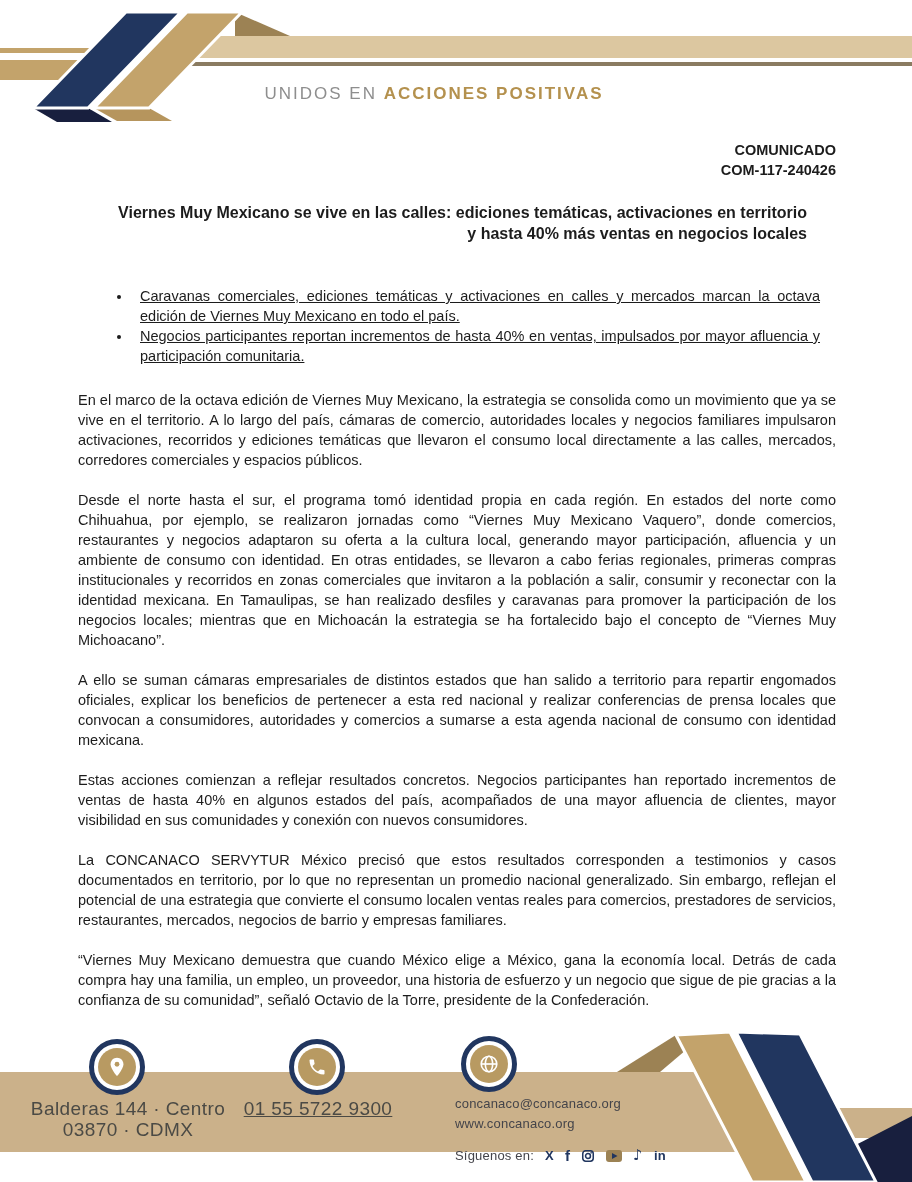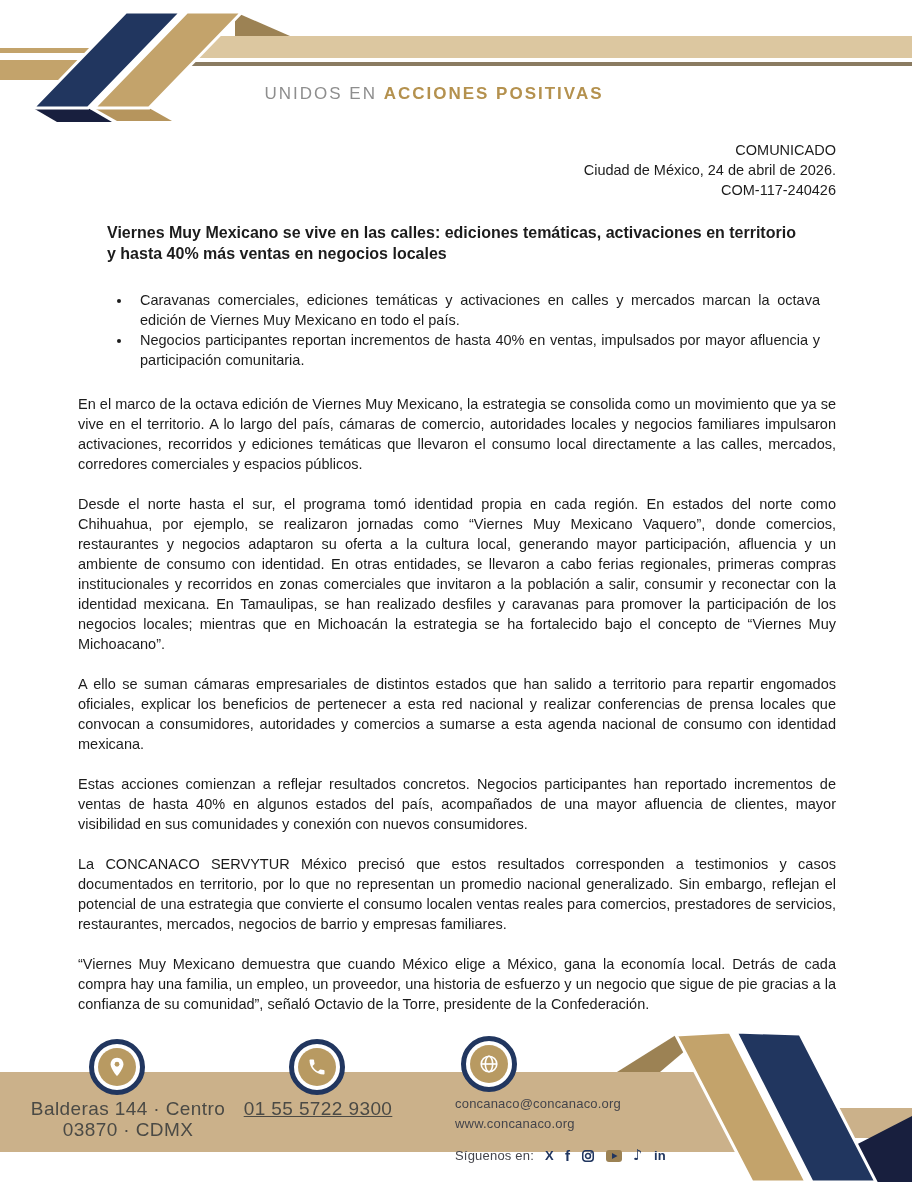--- a/index.html
+++ b/index.html
@@ -17,24 +17,24 @@
   .f-band{fill:var(--band-header);} .f-bandf{fill:var(--band-footer);}
   .f-brown{fill:var(--brown-line);}
   .sw{stroke:#fff;stroke-width:3;stroke-linejoin:miter;}
   .tagline{position:absolute;top:84px;left:0;width:868px;text-align:center;z-index:2;
            font-size:17px;letter-spacing:2px;white-space:nowrap;}
   .tg-gray{color:var(--tagline-gray);font-weight:500;text-align:right;}
   .tg-gold{color:var(--tagline-gold);font-weight:bold;}
   
   .content{position:absolute;top:140px;left:78px;width:758px;z-index:2;
            color:var(--body-text);font-size:14.5px;line-height:20px;}
-  .meta{text-align:right;font-weight:normal;margin:0 0 22px 0;}
-  .title{font-size:16px;line-height:21px;font-weight:bold;text-align:left;
-         margin:0 auto 26px auto;max-width:700px;}
-  ul.bullets{margin:0 16px 24px 0;padding:0 0 0 54px;text-align:justify;}
+  .meta{text-align:right;font-weight:bold;margin:0 0 22px 0;}
+  .title{font-size:16px;line-height:21px;font-weight:bold;text-align:right;
+         margin:0 auto 42px auto;max-width:700px;}
+  ul.bullets{margin:0 16px 24px 0;padding:0 0 0 54px;text-align:justify;text-decoration:underline;}
   ul.bullets li{padding-left:8px;margin:0;}
   p.body{text-align:justify;margin:0 0 20px 0;}
   
   .footer-deco{position:absolute;top:1020px;left:0;z-index:1;}
   .contact-icon{position:absolute;width:46px;height:46px;border:5px solid var(--navy);
         border-radius:50%;background:#fff;z-index:3;display:flex;align-items:center;justify-content:center;}
   .contact-icon .disc{width:38px;height:38px;border-radius:50%;background:#b89a62;
         display:flex;align-items:center;justify-content:center;}
   .ft{position:absolute;z-index:3;color:var(--footer-text);}
   .ft-center{text-align:center;font-size:19px;line-height:21px;letter-spacing:.4px;}
@@ -62,21 +62,20 @@
   </svg>
 
   <div class="tagline">
     <span class="tg-gray">UNIDOS EN</span>
     <span class="tg-gold">ACCIONES POSITIVAS</span>
   </div>
 
   <div class="content">
     <div class="meta">
       <div>COMUNICADO</div>
-      <div>Ciudad de México, 24 de abril de 2026.</div>
       <div>COM-117-240426</div>
     </div>
 
     <h1 class="title">Viernes Muy Mexicano se vive en las calles: ediciones temáticas, activaciones en territorio y hasta 40% más ventas en negocios locales</h1>
 
     <ul class="bullets">
       <li>Caravanas comerciales, ediciones temáticas y activaciones en calles y mercados marcan la octava edición de Viernes Muy Mexicano en todo el país.</li>
       <li>Negocios participantes reportan incrementos de hasta 40% en ventas, impulsados por mayor afluencia y participación comunitaria.</li>
     </ul>
 

